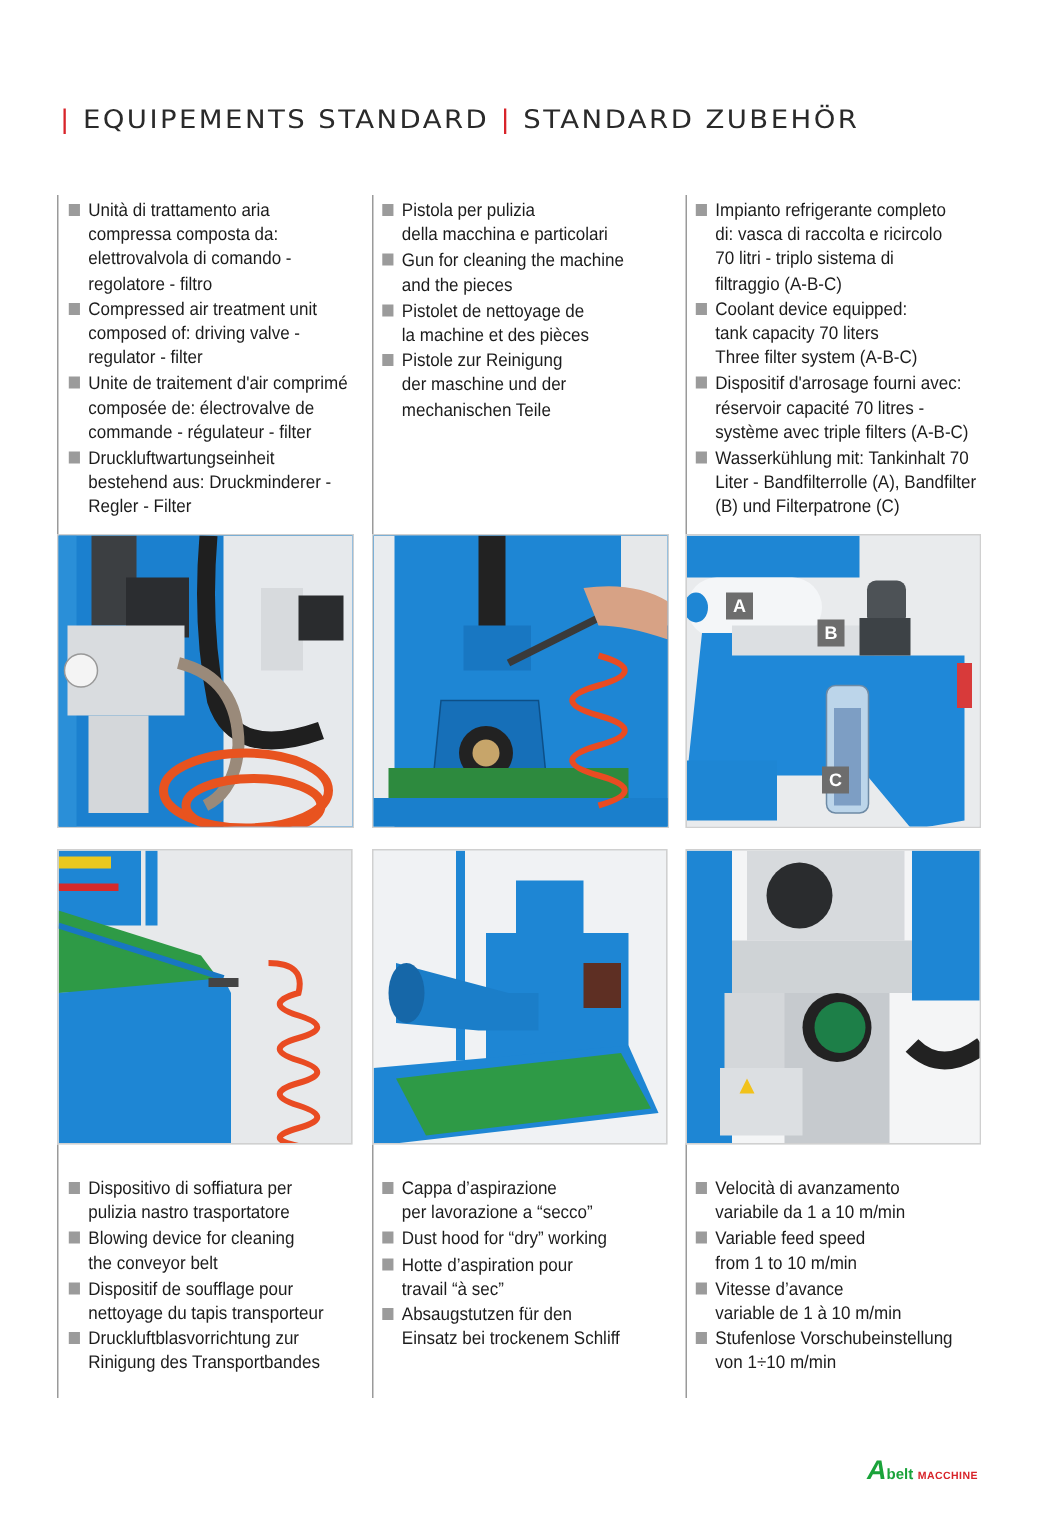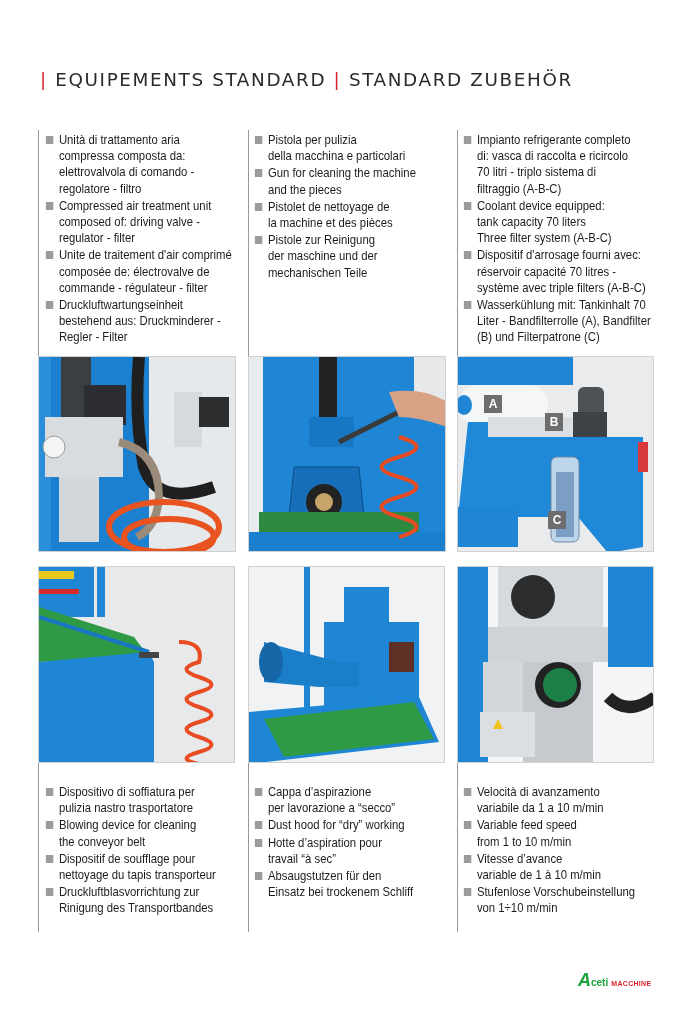--- a/index.html
+++ b/index.html
@@ -218,15 +218,15 @@
     <li><span class="bullet"></span><span>Variable feed speed
 from 1 to 10 m/min</span></li>
     <li><span class="bullet"></span><span>Vitesse d’avance
 variable de 1 à 10 m/min</span></li>
     <li><span class="bullet"></span><span>Stufenlose Vorschubeinstellung
 von 1÷10 m/min</span></li>
   </ul>
 </div>
 
 <div class="logo">
-  <span class="a">A</span><span class="ceti">ceti</span>
+  <span class="a">A</span><span class="ceti">belt</span>
   <span class="mac">MACCHINE</span>
 </div>
 
 </body></html>

